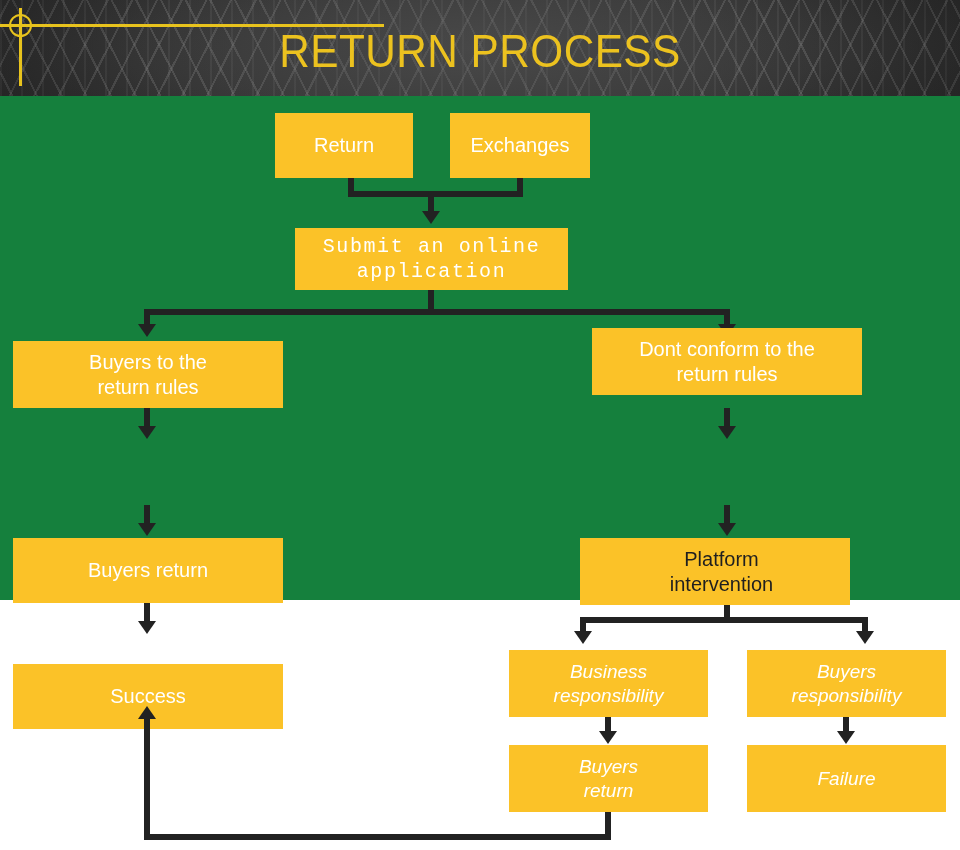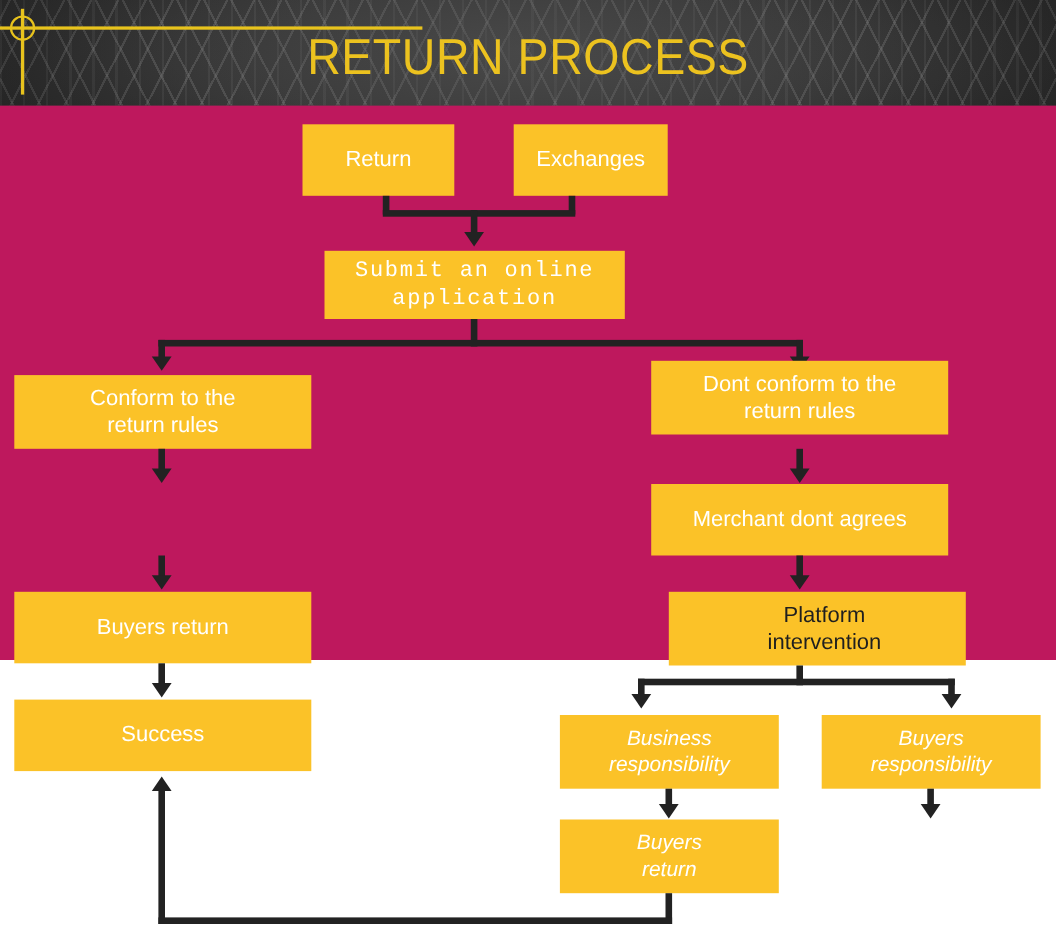--- a/index.html
+++ b/index.html
@@ -9,21 +9,21 @@
     height: 850px;
     background: #ffffff;
     font-family: "Liberation Sans", sans-serif;
     overflow: hidden;
   }
 
   #stage {
     position: relative;
     width: 960px;
     height: 600px;
-    background: #be185d;
+    background: #15803d;
   }
 
   
   .header {
     position: absolute;
     left: 0; top: 0;
     width: 960px; height: 96px;
     background:
       radial-gradient(ellipse 620px 180px at 50% 50%, #4a4a4a 0%, #3d3d3d 42%, #2f2f2f 75%, #272727 100%);
     overflow: hidden;
@@ -144,67 +144,66 @@
 
     <div class="deco-hline"></div>
     <div class="deco-vline"></div>
     <div class="deco-circle"></div>
 
     <div class="header-title">RETURN PROCESS</div>
   </div>
 
   <div class="box" style="left:275px; top:113px; width:138px; height:65px;">Return</div>
 
-  <div class="box" style="left:450px; top:113px; width:140px; height:65px;margin-left:17px;">Exchanges</div>
+  <div class="box" style="left:450px; top:113px; width:140px; height:65px;">Exchanges</div>
 
   <div class="ln" style="left:348px; top:178px; width:6px; height:17px;"></div>
   <div class="ln" style="left:517px; top:178px; width:6px; height:17px;"></div>
   <div class="ln" style="left:348px; top:191px; width:175px; height:6px;"></div>
   <div class="ln" style="left:428px; top:191px; width:6px; height:22px;"></div>
   <div class="arrow-down" style="left:422px; top:211px;"></div>
 
   <div class="box spaced" style="left:295px; top:228px; width:273px; height:62px;font-family:Liberation Mono, monospace;">Submit an online
 application</div>
 
   <div class="ln" style="left:428px; top:290px; width:6px; height:25px;"></div>
   <div class="ln" style="left:144px; top:309px; width:586px; height:6px;"></div>
   <div class="ln" style="left:144px; top:309px; width:6px; height:17px;"></div>
   <div class="ln" style="left:724px; top:309px; width:6px; height:17px;"></div>
   <div class="arrow-down" style="left:138px; top:324px;"></div>
   <div class="arrow-down" style="left:718px; top:324px;"></div>
 
-  <div class="box" style="left:13px; top:341px; width:270px; height:67px;">Conform to the
+  <div class="box" style="left:13px; top:341px; width:270px; height:67px;">Buyers to the
 return rules</div>
 
   <div class="ln" style="left:144px; top:408px; width:6px; height:20px;"></div>
   <div class="arrow-down" style="left:138px; top:426px;"></div>
 
 
   <div class="ln" style="left:144px; top:505px; width:6px; height:20px;"></div>
   <div class="arrow-down" style="left:138px; top:523px;"></div>
 
   <div class="box" style="left:13px; top:538px; width:270px; height:65px;">Buyers return</div>
 
   <div class="ln" style="left:144px; top:603px; width:6px; height:20px;"></div>
   <div class="arrow-down" style="left:138px; top:621px;"></div>
 
-  <div class="box" style="left:13px; top:636px; width:270px; height:65px;">Success</div>
+  <div class="box" style="left:13px; top:664px; width:270px; height:65px;">Success</div>
 
   <div class="box" style="left:592px; top:328px; width:270px; height:67px;">Dont conform to the
 return rules</div>
 
   <div class="ln" style="left:724px; top:408px; width:6px; height:20px;"></div>
   <div class="arrow-down" style="left:718px; top:426px;"></div>
 
-  <div class="box" style="left:592px; top:440px; width:270px; height:65px;">Merchant dont agrees</div>
 
   <div class="ln" style="left:724px; top:505px; width:6px; height:20px;"></div>
   <div class="arrow-down" style="left:718px; top:523px;"></div>
 
-  <div class="box dark-text" style="left:608px; top:538px; width:270px; height:67px;padding-left:13px;">Platform
+  <div class="box dark-text" style="left:580px; top:538px; width:270px; height:67px;padding-left:13px;">Platform
 intervention</div>
 
   <div class="ln" style="left:724px; top:605px; width:6px; height:18px;"></div>
   <div class="ln" style="left:580px; top:617px; width:288px; height:6px;"></div>
   <div class="ln" style="left:580px; top:617px; width:6px; height:16px;"></div>
   <div class="ln" style="left:862px; top:617px; width:6px; height:16px;"></div>
   <div class="arrow-down" style="left:574px; top:631px;"></div>
   <div class="arrow-down" style="left:856px; top:631px;"></div>
 
   <div class="box sz19" style="left:509px; top:650px; width:199px; height:67px;">Business
@@ -215,19 +214,20 @@
 
   <div class="ln" style="left:605px; top:717px; width:6px; height:16px;"></div>
   <div class="arrow-down" style="left:599px; top:731px;"></div>
 
   <div class="ln" style="left:843px; top:717px; width:6px; height:16px;"></div>
   <div class="arrow-down" style="left:837px; top:731px;"></div>
 
   <div class="box sz19" style="left:509px; top:745px; width:199px; height:67px;">Buyers
 return</div>
 
+  <div class="box sz19" style="left:747px; top:745px; width:199px; height:67px;">Failure</div>
 
   <div class="ln" style="left:605px; top:812px; width:6px; height:28px;"></div>
   <div class="ln" style="left:144px; top:834px; width:467px; height:6px;"></div>
   <div class="ln" style="left:144px; top:718px; width:6px; height:122px;"></div>
   <div class="arrow-up" style="left:138px; top:706px;"></div>
 
 </div>
 
 </body></html>

